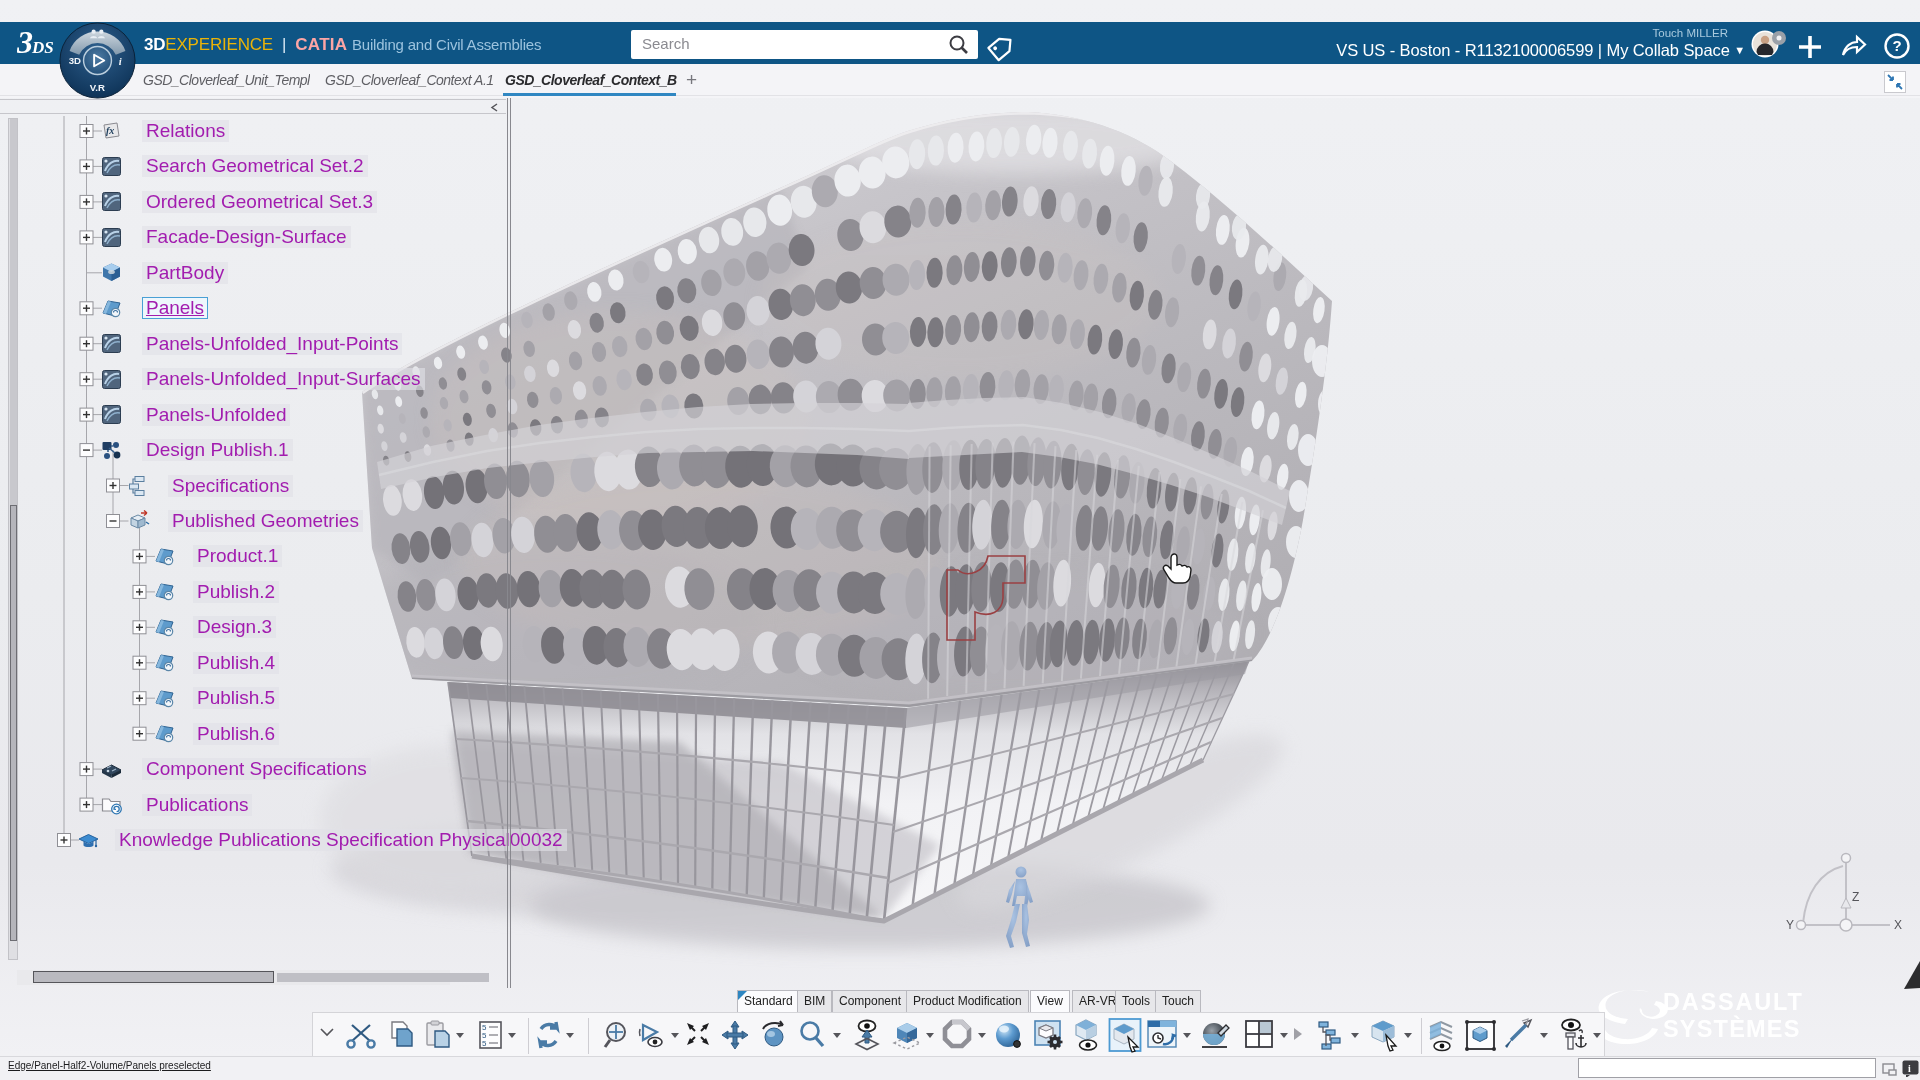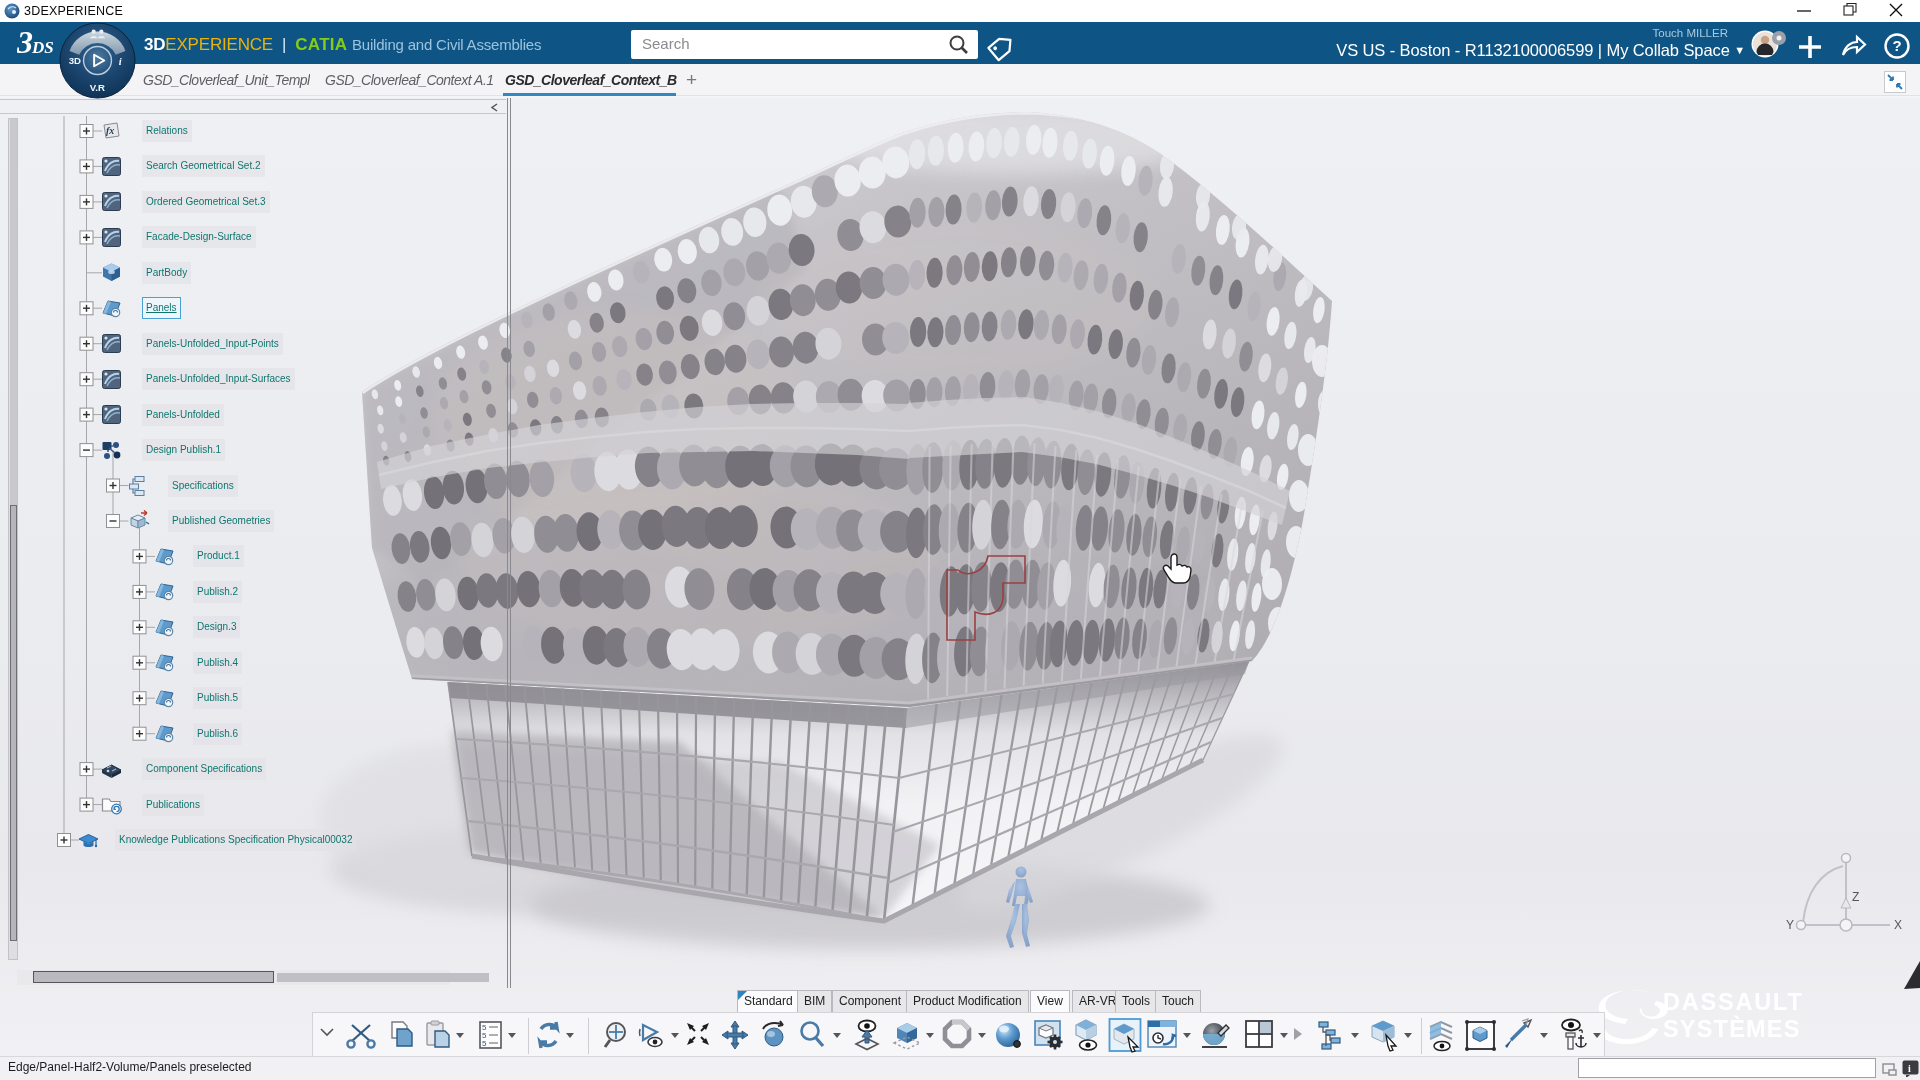--- a/index.html
+++ b/index.html
@@ -9,40 +9,40 @@
 #titlebar .t { position:absolute; left:24px; top:4px; font-size:12.5px; color:#0a0a0a; letter-spacing:0.2px; }
 
 #bluebar { position:absolute; left:0; top:22px; width:1920px; height:42px; background:#0e5585; z-index:28; }
 
 #tabrow { position:absolute; left:0; top:64px; width:1920px; height:32px; background:#f4f4f7; z-index:26; border-bottom:1px solid #e2e2e6; }
 .dtab { position:absolute; top:8px; font-size:14px; font-style:italic; color:#5f5f64; white-space:nowrap; letter-spacing:-0.5px; }
 
 #scene { position:absolute; left:0; top:0; z-index:1; }
 
 #tree { position:absolute; left:0; top:0; width:520px; height:1000px; z-index:10; }
-.tlabel { position:absolute; font-size:10px; color:#0f766e; background:rgba(225,225,231,0.62); padding:1px 4px 2px 4px; white-space:nowrap; line-height:19px; }
+.tlabel { position:absolute; font-size:19px; color:#a21caf; background:rgba(225,225,231,0.62); padding:1px 4px 2px 4px; white-space:nowrap; line-height:19px; }
 .tsel { background:#eef6fc; border:1px solid #49a0d5; text-decoration:underline; padding:0 3px 1px 3px; }
 
 #phead { position:absolute; left:0; top:99px; width:506px; height:15px; border-top:1px solid #c6c6cb; border-bottom:1px solid #c6c6cb; z-index:11; background:rgba(240,240,243,0.5); }
 #psep { position:absolute; left:507px; top:98px; width:4px; height:890px; border-left:1px solid #88888e; border-right:1px solid #88888e; z-index:11; }
 #vscroll { position:absolute; left:8px; top:118px; width:10px; height:842px; background:#dfdfe3; border:1px solid #c2c2c7; z-index:11; }
 #vthumb { position:absolute; left:0.5px; top:0px; width:7px; height:386px; background:#c8c8cd; }
 #vthumb2 { position:absolute; left:0.5px; top:386px; width:7px; height:436px; background:#b5b5bb; border:1px solid #6d6d73; }
 #hscroll { position:absolute; left:17px; top:970px; width:433px; height:15px; background:#e9e9ec; z-index:11; }
 #hthumb { position:absolute; left:16px; top:1px; width:241px; height:12px; background:#b9b9bf; border:1px solid #55555a; }
 #hthumb2 { position:absolute; left:260px; top:2.5px; width:212px; height:9px; background:#bfbfc5; }
 
 #tbar { position:absolute; left:312px; top:1012px; width:1293px; height:46px; background:#f7f7f9; border:1px solid #d4d4d8; border-bottom:none; z-index:20; }
 #tbtabs { position:absolute; left:737px; top:990px; height:22px; z-index:21; }
 .ttab { position:absolute; top:0; height:22px; line-height:21px; font-size:12px; color:#222; background:#e7e7ea; border:1px solid #b9b9bf; border-bottom:none; padding:0 6px; white-space:nowrap; }
 .ttab.on { background:#fbfbfd; }
 .dd { position:absolute; width:0; height:0; border-left:4px solid transparent; border-right:4px solid transparent; border-top:5px solid #55555a; z-index:21; }
 
 #sbar { position:absolute; left:0; top:1056px; width:1920px; height:24px; background:#f1f1f4; border-top:1px solid #d8d8dc; z-index:25; }
-#sbar .msg { position:absolute; left:8px; top:3px; font-size:12px; color:#1c1c1e; }
+#sbar .msg { position:absolute; left:8px; top:3px; font-size:10px; color:#1c1c1e;text-decoration:underline; }
 #sbar input { position:absolute; left:1578px; top:1px; width:298px; height:20px; border:1px solid #a0a0a6; background:#fff; }
 </style></head>
 <body>
 <div id="app">
 <div id="scene"><svg width="1920" height="1080" viewBox="0 0 1920 1080">
         <defs>
 <linearGradient id="vpbg" x1="0" y1="0" x2="0" y2="1">
  <stop offset="0" stop-color="#f0f1f4"></stop>
  <stop offset="0.55" stop-color="#ebecef"></stop>
  <stop offset="0.8" stop-color="#e9e9ed"></stop>
@@ -1122,47 +1122,27 @@
         <rect x="1" y="4" width="11" height="9" fill="none" stroke="#8a8a90" stroke-width="1.4"></rect>
         <rect x="7" y="10" width="7" height="5" fill="#f1f1f4" stroke="#8a8a90" stroke-width="1.4"></rect>
       </svg>
 <svg style="position:absolute;left:1902px;top:3px" width="17" height="17">
         <rect x="0.5" y="0.5" width="16" height="14" rx="2" fill="#3c3c40"></rect>
         <path d="M4,15 L4,18 L8,15" fill="#3c3c40"></path>
         <text x="6" y="11.5" font-size="10" font-weight="bold" fill="#fff" font-family="Liberation Serif">i</text>
       </svg>
 </div>
 
-<div id="titlebar">
-<svg style="position:absolute;left:4px;top:3px" width="16" height="16">
-        <defs>
-          <radialGradient id="tg" cx="0.4" cy="0.35" r="0.8">
-            <stop offset="0" stop-color="#5d9bd0"></stop>
-            <stop offset="1" stop-color="#123a66"></stop>
-          </radialGradient>
-        </defs>
-        <circle cx="8" cy="8" r="7.5" fill="url(#tg)"></circle>
-        <path d="M4,6 a6,6 0 0 1 8,-1" stroke="#cfe2f4" stroke-width="1.2" fill="none"></path>
-        <circle cx="10" cy="9" r="2" fill="#e8f1f8"></circle>
-      </svg>
-<div class="t">3DEXPERIENCE</div>
-<svg style="position:absolute;left:1786px;top:0" width="134" height="22">
-<line x1="11" y1="11" x2="25" y2="11" stroke="#111" stroke-width="1.3"></line>
-<rect x="58" y="6" width="9" height="9" fill="none" stroke="#222" stroke-width="1.1"></rect>
-<path d="M61,6 L61,3.5 L70,3.5 L70,12 L67,12" fill="none" stroke="#222" stroke-width="1.1"></path>
-<path d="M104,4 L116,16 M116,4 L104,16" stroke="#111" stroke-width="1.4"></path>
-</svg>
-</div>
 
 <div id="bluebar">
 <svg style="position:absolute;left:17px;top:3px" width="48" height="36">
         <text x="0" y="28" font-size="32" font-weight="bold" font-style="italic" fill="#fff" font-family="Liberation Serif, serif">3</text>
         <text x="15" y="28" font-size="17" font-weight="bold" font-style="italic" fill="#fff" font-family="Liberation Serif, serif">DS</text>
       </svg>
-<div style="position:absolute;left:144px;top:13px;font-size:17px;color:#fff;white-space:nowrap;letter-spacing:-0.2px"><b>3D</b><span style="color:#eab308">EXPERIENCE</span> <span style="color:#d8e8f4">&nbsp;|&nbsp;</span> <b style="color:#84cc16;letter-spacing:0.3px">CATIA</b> <span style="color:#9cc3de;font-size:15px">Building and Civil Assemblies</span></div>
+<div style="position:absolute;left:144px;top:13px;font-size:17px;color:#fff;white-space:nowrap;letter-spacing:-0.2px"><b>3D</b><span style="color:#eab308">EXPERIENCE</span> <span style="color:#d8e8f4">&nbsp;|&nbsp;</span> <b style="color:#fca5a5;letter-spacing:0.3px">CATIA</b> <span style="color:#9cc3de;font-size:15px">Building and Civil Assemblies</span></div>
 <div style="position:absolute;left:631px;top:8px;width:347px;height:29px;background:#fff;border-radius:2px"></div>
 <div style="position:absolute;left:642px;top:13px;font-size:15px;color:#8a8a90">Search</div>
 <svg style="position:absolute;left:948px;top:12px" width="22" height="22">
         <circle cx="9" cy="9" r="6.5" fill="none" stroke="#3c3c42" stroke-width="2"></circle>
         <line x1="13.5" y1="13.5" x2="19" y2="19" stroke="#3c3c42" stroke-width="2.6"></line>
       </svg>
 <svg style="position:absolute;left:986px;top:9px" width="32" height="32">
         <g transform="rotate(-40 16 16)">
           <path d="M5,8 L19,8 L27,16 L19,24 L5,24 Z" fill="none" stroke="#ffffff" stroke-width="2.2" stroke-linejoin="round"></path>
           <circle cx="10" cy="12.5" r="1.9" fill="#fff"></circle>

